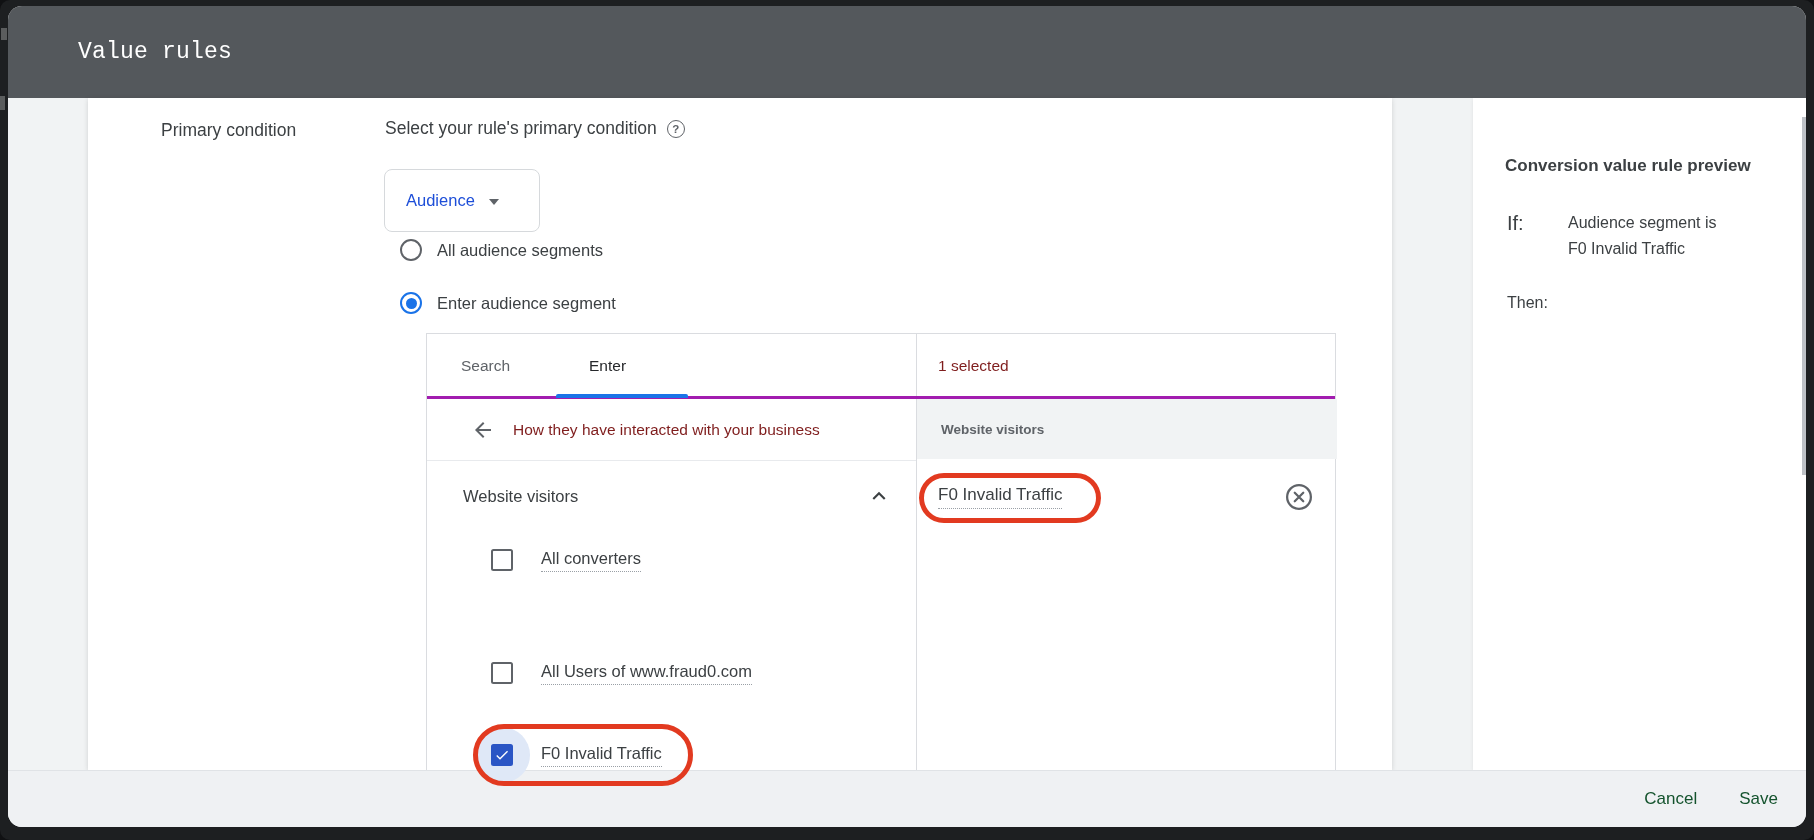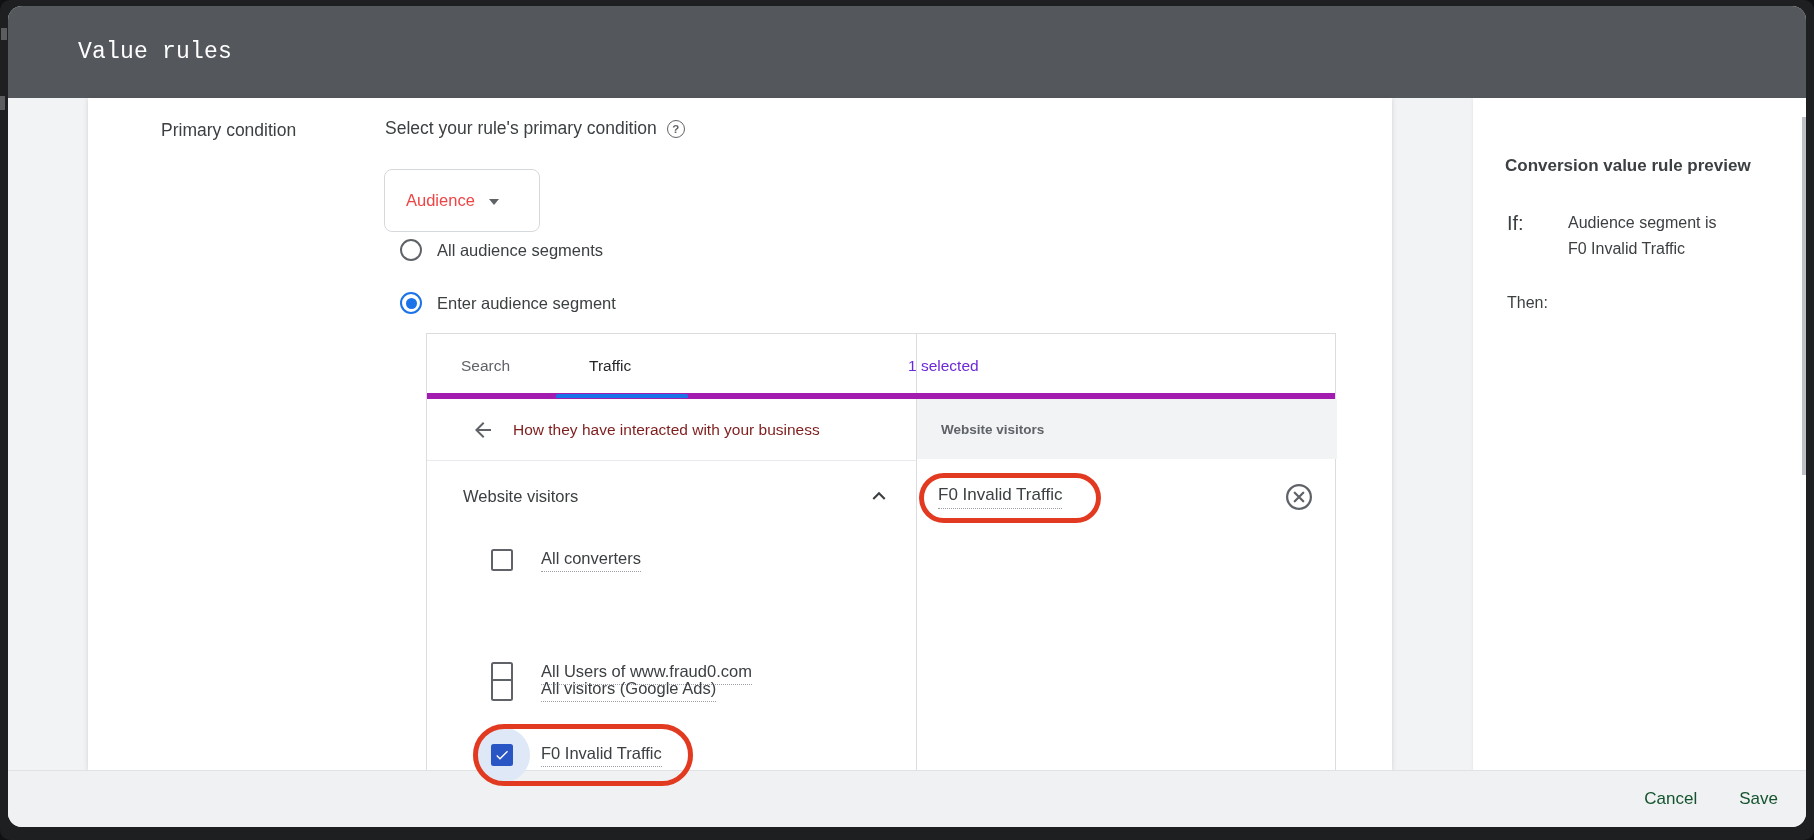--- a/index.html
+++ b/index.html
@@ -20,38 +20,38 @@
 
   .main-card { position:absolute; left:80px; top:0; width:1304px; bottom:0; background:#ffffff; box-shadow:0 1px 5px rgba(0,0,0,.14); }
 
   .row-label { position:absolute; left:57px; top:22px; font-size:17.5px; font-weight:500; color:#3c4043;margin-left:16px; }
 
   .instruction-row { position:absolute; left:297px; top:20px; display:flex; align-items:center; }
   .instruction-text { font-size:17.5px; font-weight:500; color:#3c4043; }
   .help-icon { width:18px; height:18px; margin-left:10px; border:1.5px solid #5f6368; border-radius:50%; color:#5f6368; font-size:11.5px; font-weight:700; display:flex; align-items:center; justify-content:center; }
 
   .dropdown { position:absolute; left:296px; top:71px; width:156px; height:63px; border:1px solid #d6d9dc; border-radius:8px; background:#fff; display:flex; align-items:center; padding-left:21px; cursor:pointer; }
-  .dropdown-value { font-size:16.5px; font-weight:500; color:#ef4444; }
+  .dropdown-value { font-size:16.5px; font-weight:500; color:#1d4ed8; }
   .caret-down { width:0; height:0; margin-left:14px; margin-top:2px; border-left:5.5px solid transparent; border-right:5.5px solid transparent; border-top:6.5px solid #5f6368; }
 
   .radio-row { position:absolute; left:312px; display:flex; align-items:center; height:24px; cursor:pointer; }
   .radio-outer { width:22px; height:22px; border-radius:50%; border:2px solid #5f6368; background:#fff; flex:0 0 auto; }
   .radio-row.selected .radio-outer { border-color:#1a73e8; display:flex; align-items:center; justify-content:center; }
   .radio-dot { width:11px; height:11px; border-radius:50%; background:#1a73e8; }
   .radio-label { margin-left:15px; font-size:16.5px; font-weight:500; color:#3c4043; white-space:nowrap; }
 
   .picker-panel { position:absolute; left:338px; top:235px; width:910px; bottom:0; background:#fff; border:1px solid #dadce0; border-bottom:none; }
   .panel-divider { position:absolute; left:489px; top:0; bottom:0; width:1px; background:#dadce0; }
 
-  .tabs-row { position:absolute; left:0; top:0; width:100%; height:65px; border-bottom:6px solid #a21caf; }
+  .tabs-row { position:absolute; left:0; top:0; width:100%; height:65px; border-bottom:3px solid #a21caf; }
   .tab { position:absolute; top:0; height:64px; display:flex; align-items:center; font-size:15.5px; cursor:pointer; }
   .tab-search { left:34px; color:#5f6368; font-weight:400; }
   .tab-browse { left:162px; color:#26282b; font-weight:500; }
   .tab-underline { position:absolute; left:129px; top:60px; width:132px; height:4px; background:#1a73e8; border-radius:2px 2px 0 0; }
-  .selected-count { position:absolute; left:481px; top:0; height:64px; display:flex; align-items:center; font-size:15.5px; color:#6d28d9; }
+  .selected-count { position:absolute; left:511px; top:0; height:64px; display:flex; align-items:center; font-size:15.5px; color:#7f1d1d; }
 
   .nav-row { position:absolute; left:0; top:65px; width:489px; height:62px; border-bottom:1px solid #e8eaed; display:flex; align-items:center; padding-left:44px; background:#fff; }
   .back-icon { width:24px; height:24px; flex:0 0 auto; cursor:pointer; }
   .nav-text { margin-left:18px; font-size:15.5px; color:#7f1d1d; white-space:nowrap; }
 
   .group-band { position:absolute; left:490px; top:65px; width:420px; height:60px; background:#f1f3f4; display:flex; align-items:center; padding-left:24px; }
   .group-band-text { font-size:13.5px; font-weight:700; color:#5f6368; }
 
   .section-row { position:absolute; left:36px; top:146px; width:429px; height:32px; display:flex; align-items:center; justify-content:space-between; cursor:pointer; }
   .section-title { font-size:16.5px; color:#3c4043; }
@@ -121,21 +121,21 @@
               <span class="radio-dot"></span>
             </span>
           <span class="radio-label">Enter audience segment</span>
         </div>
 
         <div class="picker-panel">
           <div class="panel-divider"></div>
 
           <div class="tabs-row">
             <span class="tab tab-search">Search</span>
-            <span class="tab tab-browse">Traffic</span>
+            <span class="tab tab-browse">Enter</span>
             <span class="tab-underline"></span>
             <span class="selected-count">1 selected</span>
           </div>
 
           <div class="nav-row">
             <svg class="back-icon" viewBox="0 0 24 24">
                 <path d="M20 11H7.83l5.59-5.59L12 4l-8 8 8 8 1.41-1.41L7.83 13H20v-2z" fill="#5f6368"></path>
               </svg>
             <span class="nav-text">How they have interacted with your business</span>
           </div>
@@ -151,24 +151,20 @@
               </svg>
           </div>
 
           <div class="opt-row" style="left:64px; top:211px;">
             <span class="checkbox"></span>
             <span class="opt-label">All converters</span>
           </div>
           <div class="opt-row" style="left:64px; top:276px;margin-top:48px;">
             <span class="checkbox"></span>
             <span class="opt-label">All Users of www.fraud0.com</span>
-          </div>
-          <div class="opt-row" style="left:64px; top:341px;">
-            <span class="checkbox"></span>
-            <span class="opt-label">All visitors (Google Ads)</span>
           </div>
           <div class="opt-row" style="left:64px; top:406px;">
             <span class="cbx-wrap">
               <span class="ripple"></span>
               <span class="checkbox checked">
                 <svg width="16" height="16" viewBox="0 0 24 24">
                     <path d="M9 16.2 4.8 12l-1.4 1.4L9 19 21 7l-1.4-1.4z" fill="#ffffff"></path>
                   </svg>
               </span>
             </span>

